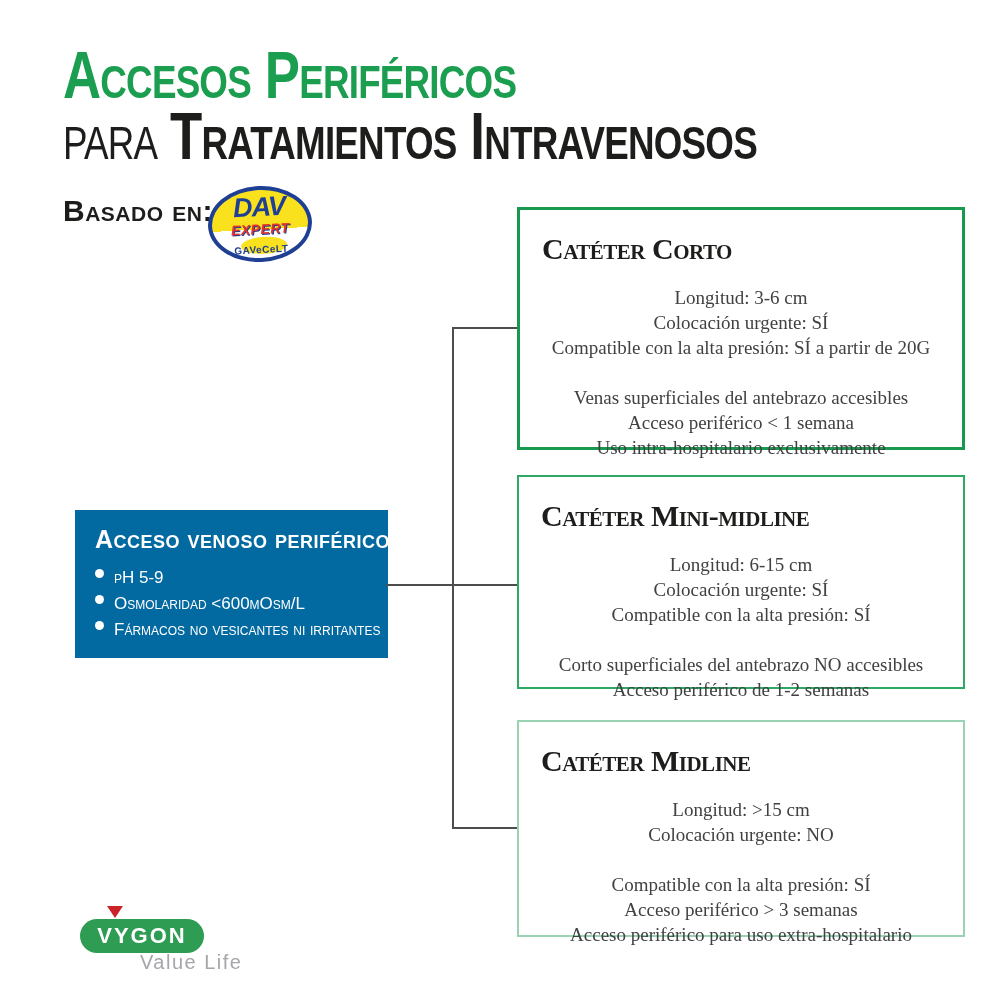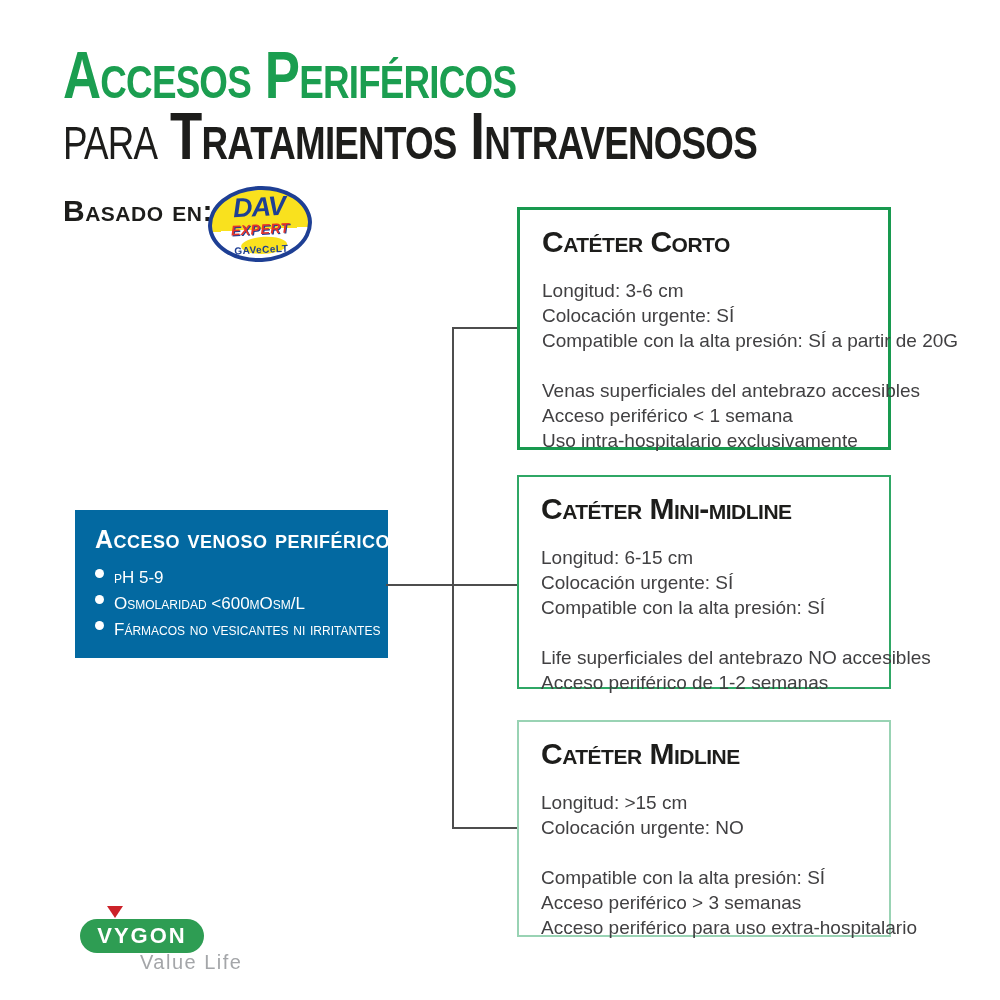--- a/index.html
+++ b/index.html
@@ -70,32 +70,33 @@
     background: #ffffff; margin: 4px 10px 0 0;
   }
   
   .conn { position: absolute; background: #4d4d4d; }
   .conn-v  { left: 452px; top: 328px; width: 2px;  height: 501px; }
   .conn-h1 { left: 452px; top: 327px; width: 65px; height: 2px; }
   .conn-h2 { left: 386px; top: 584px; width: 131px; height: 2px; }
   .conn-h3 { left: 452px; top: 827px; width: 65px; height: 2px; }
   
   .cbox {
-    position: absolute; left: 517px; width: 374px;
+    position: absolute; left: 517px; width: 448px;
     background: #ffffff; border-style: solid; border-width: 2px;
-    padding: 15px 22px 0 22px;
+    padding: 22px 22px 0 22px;
+    font-family: Liberation Serif, serif;
   }
   .cbox-0 { top: 207px; height: 243px; border-width: 3px; }
   .cbox-1 { top: 475px; height: 214px; }
   .cbox-2 { top: 720px; height: 217px; }
   .cbox-title {
     font-size: 30px; font-weight: bold; font-variant: small-caps;
     color: #1d1d1b; letter-spacing: -0.5px; white-space: nowrap;
   }
-  .cgroup { margin-top: 19px; }
+  .cgroup { margin-top: 19px; text-align: center; }
   .cgroup + .cgroup { margin-top: 25px; }
   .cline {
     font-size: 19px; line-height: 25px; color: #414042; white-space: nowrap;
   }
   
   .vygon-pill {
     position: absolute; left: 80px; top: 919px;
     width: 124px; height: 34px; border-radius: 17px;
     display: flex; align-items: center; justify-content: center;
     color: #ffffff; font-size: 22px; font-weight: bold; letter-spacing: 2px;
@@ -167,21 +168,21 @@
   </div>
 
   <div class="cbox cbox-1" style="border-color: rgb(47, 167, 101);">
     <div class="cbox-title">Catéter Mini-midline</div>
     <div class="cgroup">
       <div class="cline">Longitud: 6-15 cm</div>
       <div class="cline">Colocación urgente: SÍ</div>
       <div class="cline">Compatible con la alta presión: SÍ</div>
     </div>
     <div class="cgroup">
-      <div class="cline">Life superficiales del antebrazo NO accesibles</div>
+      <div class="cline">Corto superficiales del antebrazo NO accesibles</div>
       <div class="cline">Acceso periférico de 1-2 semanas</div>
     </div>
   </div>
 
   <div class="cbox cbox-2" style="border-color: rgb(153, 211, 180);">
     <div class="cbox-title">Catéter Midline</div>
     <div class="cgroup">
       <div class="cline">Longitud: &gt;15 cm</div>
       <div class="cline">Colocación urgente: NO</div>
     </div>

